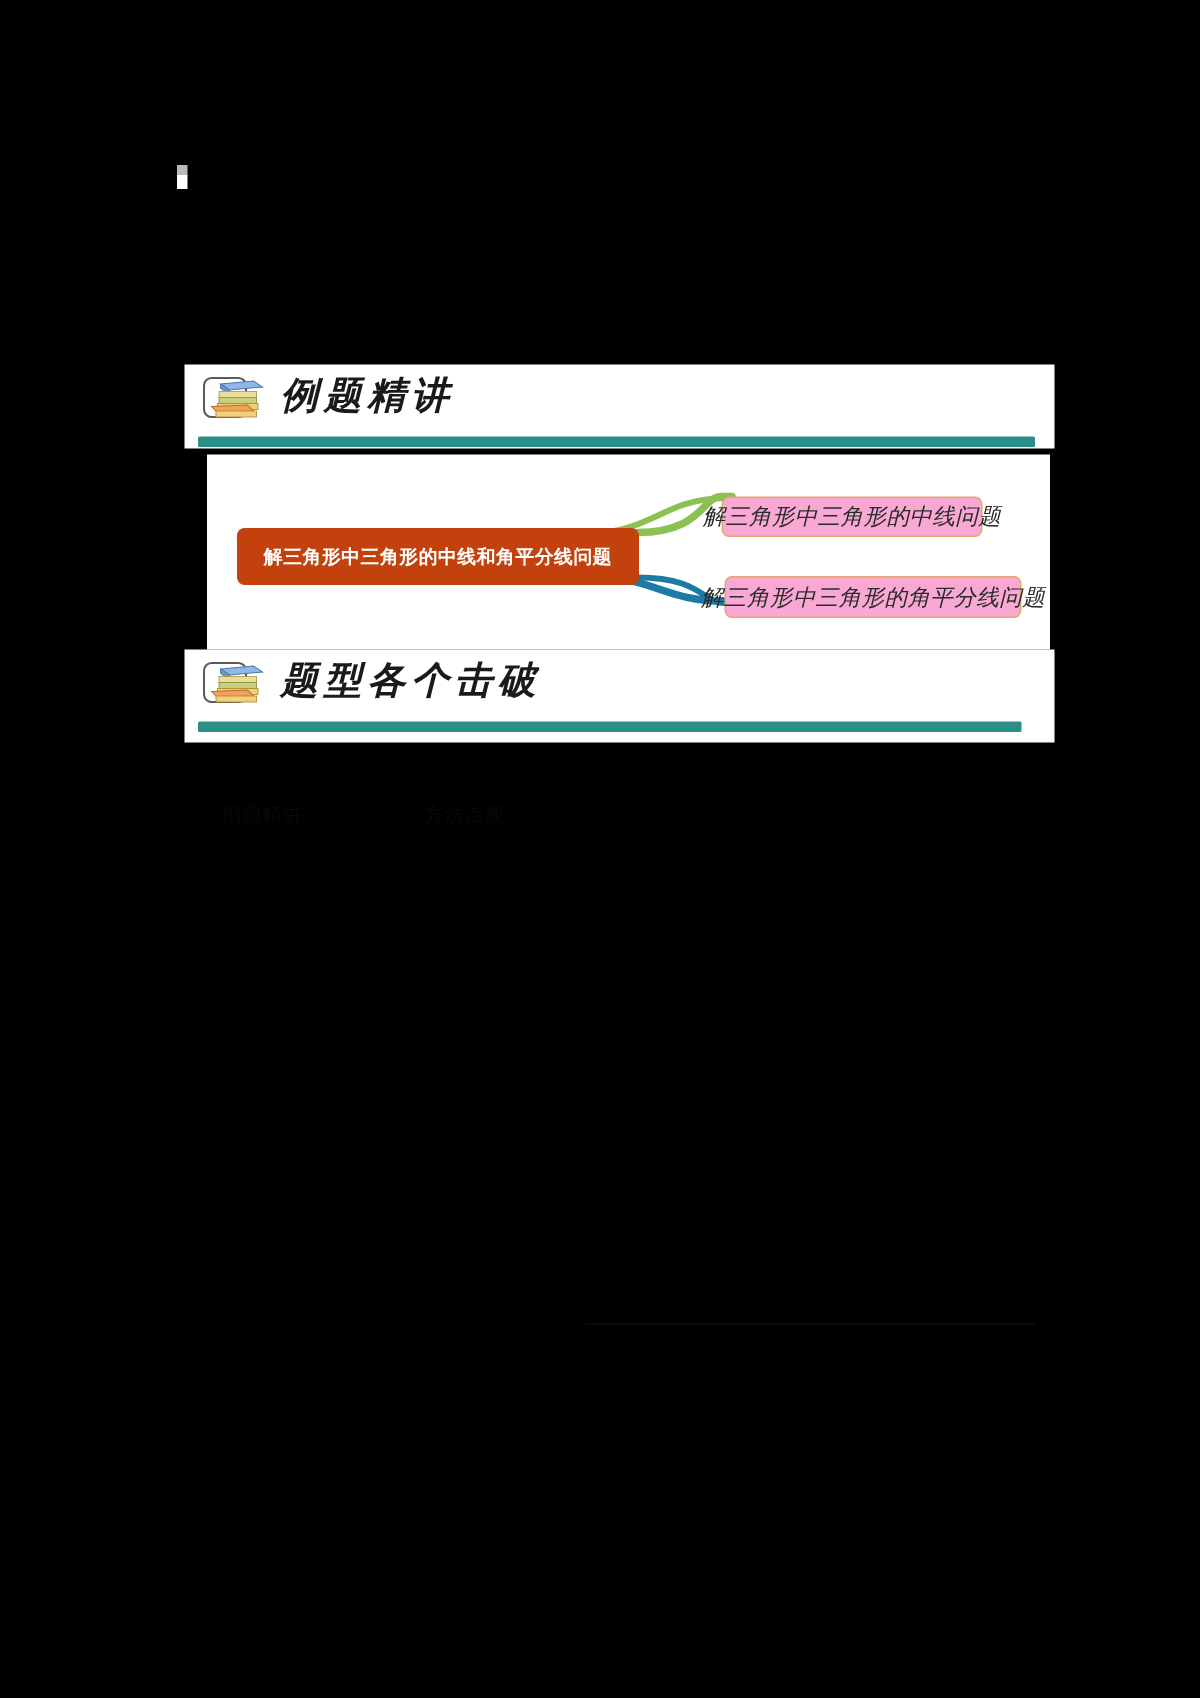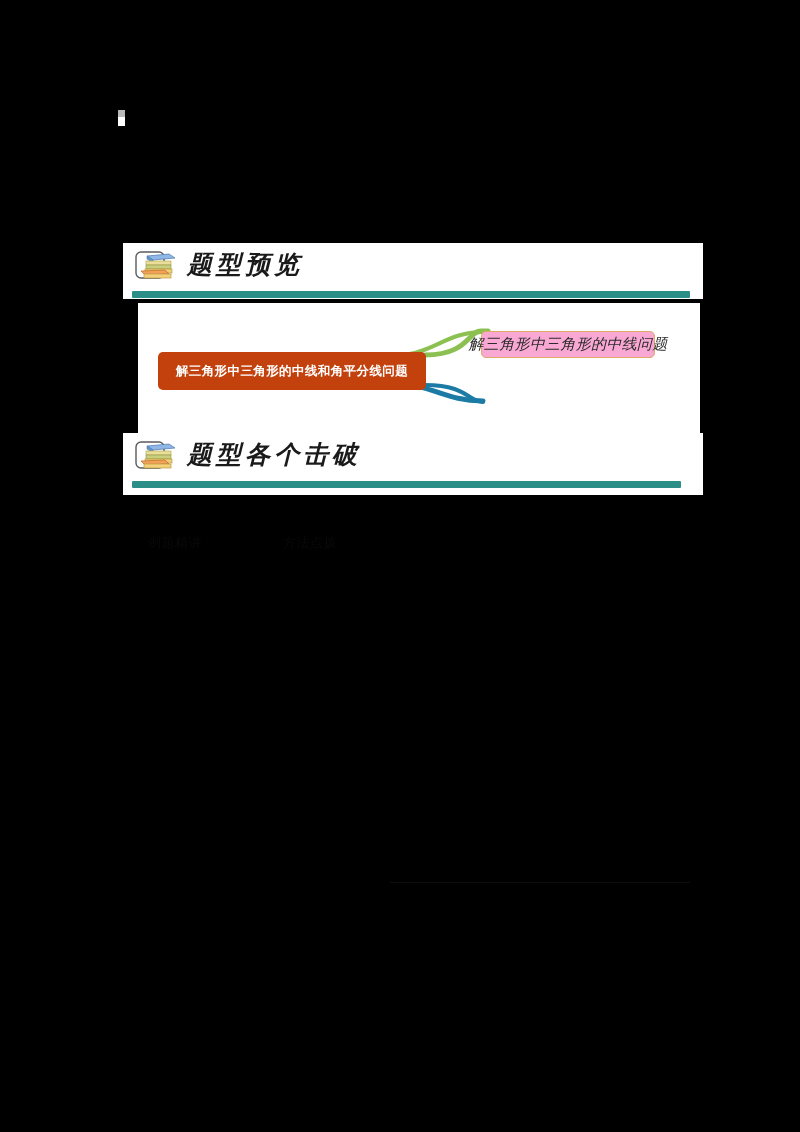--- a/index.html
+++ b/index.html
@@ -141,21 +141,21 @@
             <path d="M12 7 L34 5 L40 9 L18 11 Z" fill="#8fb8e8" stroke="#4a77ab" stroke-width="0.7"></path>
             <path d="M12 7 L18 11 L18 14 L12 10 Z" fill="#6a96cc" stroke="#4a77ab" stroke-width="0.6"></path>
             <rect x="11" y="12" width="25" height="4" fill="#eadf9a" stroke="#b0a247" stroke-width="0.6"></rect>
             <rect x="11" y="16" width="25" height="4" fill="#c9cf7d" stroke="#8d9447" stroke-width="0.6"></rect>
             <rect x="10" y="20" width="27" height="4" fill="#f0cf78" stroke="#b08e36" stroke-width="0.6"></rect>
             <path d="M6 22 L30 21 L34 25 L10 26 Z" fill="#f0a25a" stroke="#c06a22" stroke-width="0.7"></path>
             <rect x="9" y="25" width="27" height="4" fill="#f5d07a" stroke="#b08e36" stroke-width="0.6"></rect>
           </g>
         </svg>
       </span>
-      <span class="banner-title">题型预览</span>
+      <span class="banner-title">例题精讲</span>
       <div class="banner-rule" style="top:48px; width:558px; background:#2b8f87;"></div>
     </div>
   </div>
 
   <div id="mindmap" style="left:138px; top:303px; width:562px; height:130px;">
 
     <svg class="mm-svg" width="562" height="130">
 
       <path d="M287,52 C330,52 330,28 343,28 L350,28" fill="none" stroke="#8cc152" stroke-width="5" stroke-linecap="round"></path>
       <path d="M240,54 C300,54 300,30 345,29" fill="none" stroke="#8cc152" stroke-width="4" stroke-linecap="round"></path>
@@ -165,20 +165,23 @@
     </svg>
 
     <div class="mm-node mm-root" style="left:20px; top:49px; width:268px; height:38px;">
       <span>解三角形中三角形的中线和角平分线问题</span>
     </div>
 
     <div class="mm-node mm-leaf" style="left:343px; top:28px; width:174px; height:27px;">
       <span>解三角形中三角形的中线问题</span>
     </div>
 
+    <div class="mm-node mm-leaf" style="left:345px; top:81px; width:198px; height:28px;">
+      <span>解三角形中三角形的角平分线问题</span>
+    </div>
   </div>
 
   <div class="banner" style="left:123px; top:433px; width:580px; height:62px;">
     <div class="banner-inner">
       <span class="banner-icon">
         <svg width="44" height="34" viewBox="0 0 44 34">
           <rect x="1" y="3" width="28" height="26" rx="5" ry="5" fill="#ffffff" stroke="#5b5b5b" stroke-width="1.4"></rect>
           <g>
             <path d="M12 7 L34 5 L40 9 L18 11 Z" fill="#8fb8e8" stroke="#4a77ab" stroke-width="0.7"></path>
             <path d="M12 7 L18 11 L18 14 L12 10 Z" fill="#6a96cc" stroke="#4a77ab" stroke-width="0.6"></path>

